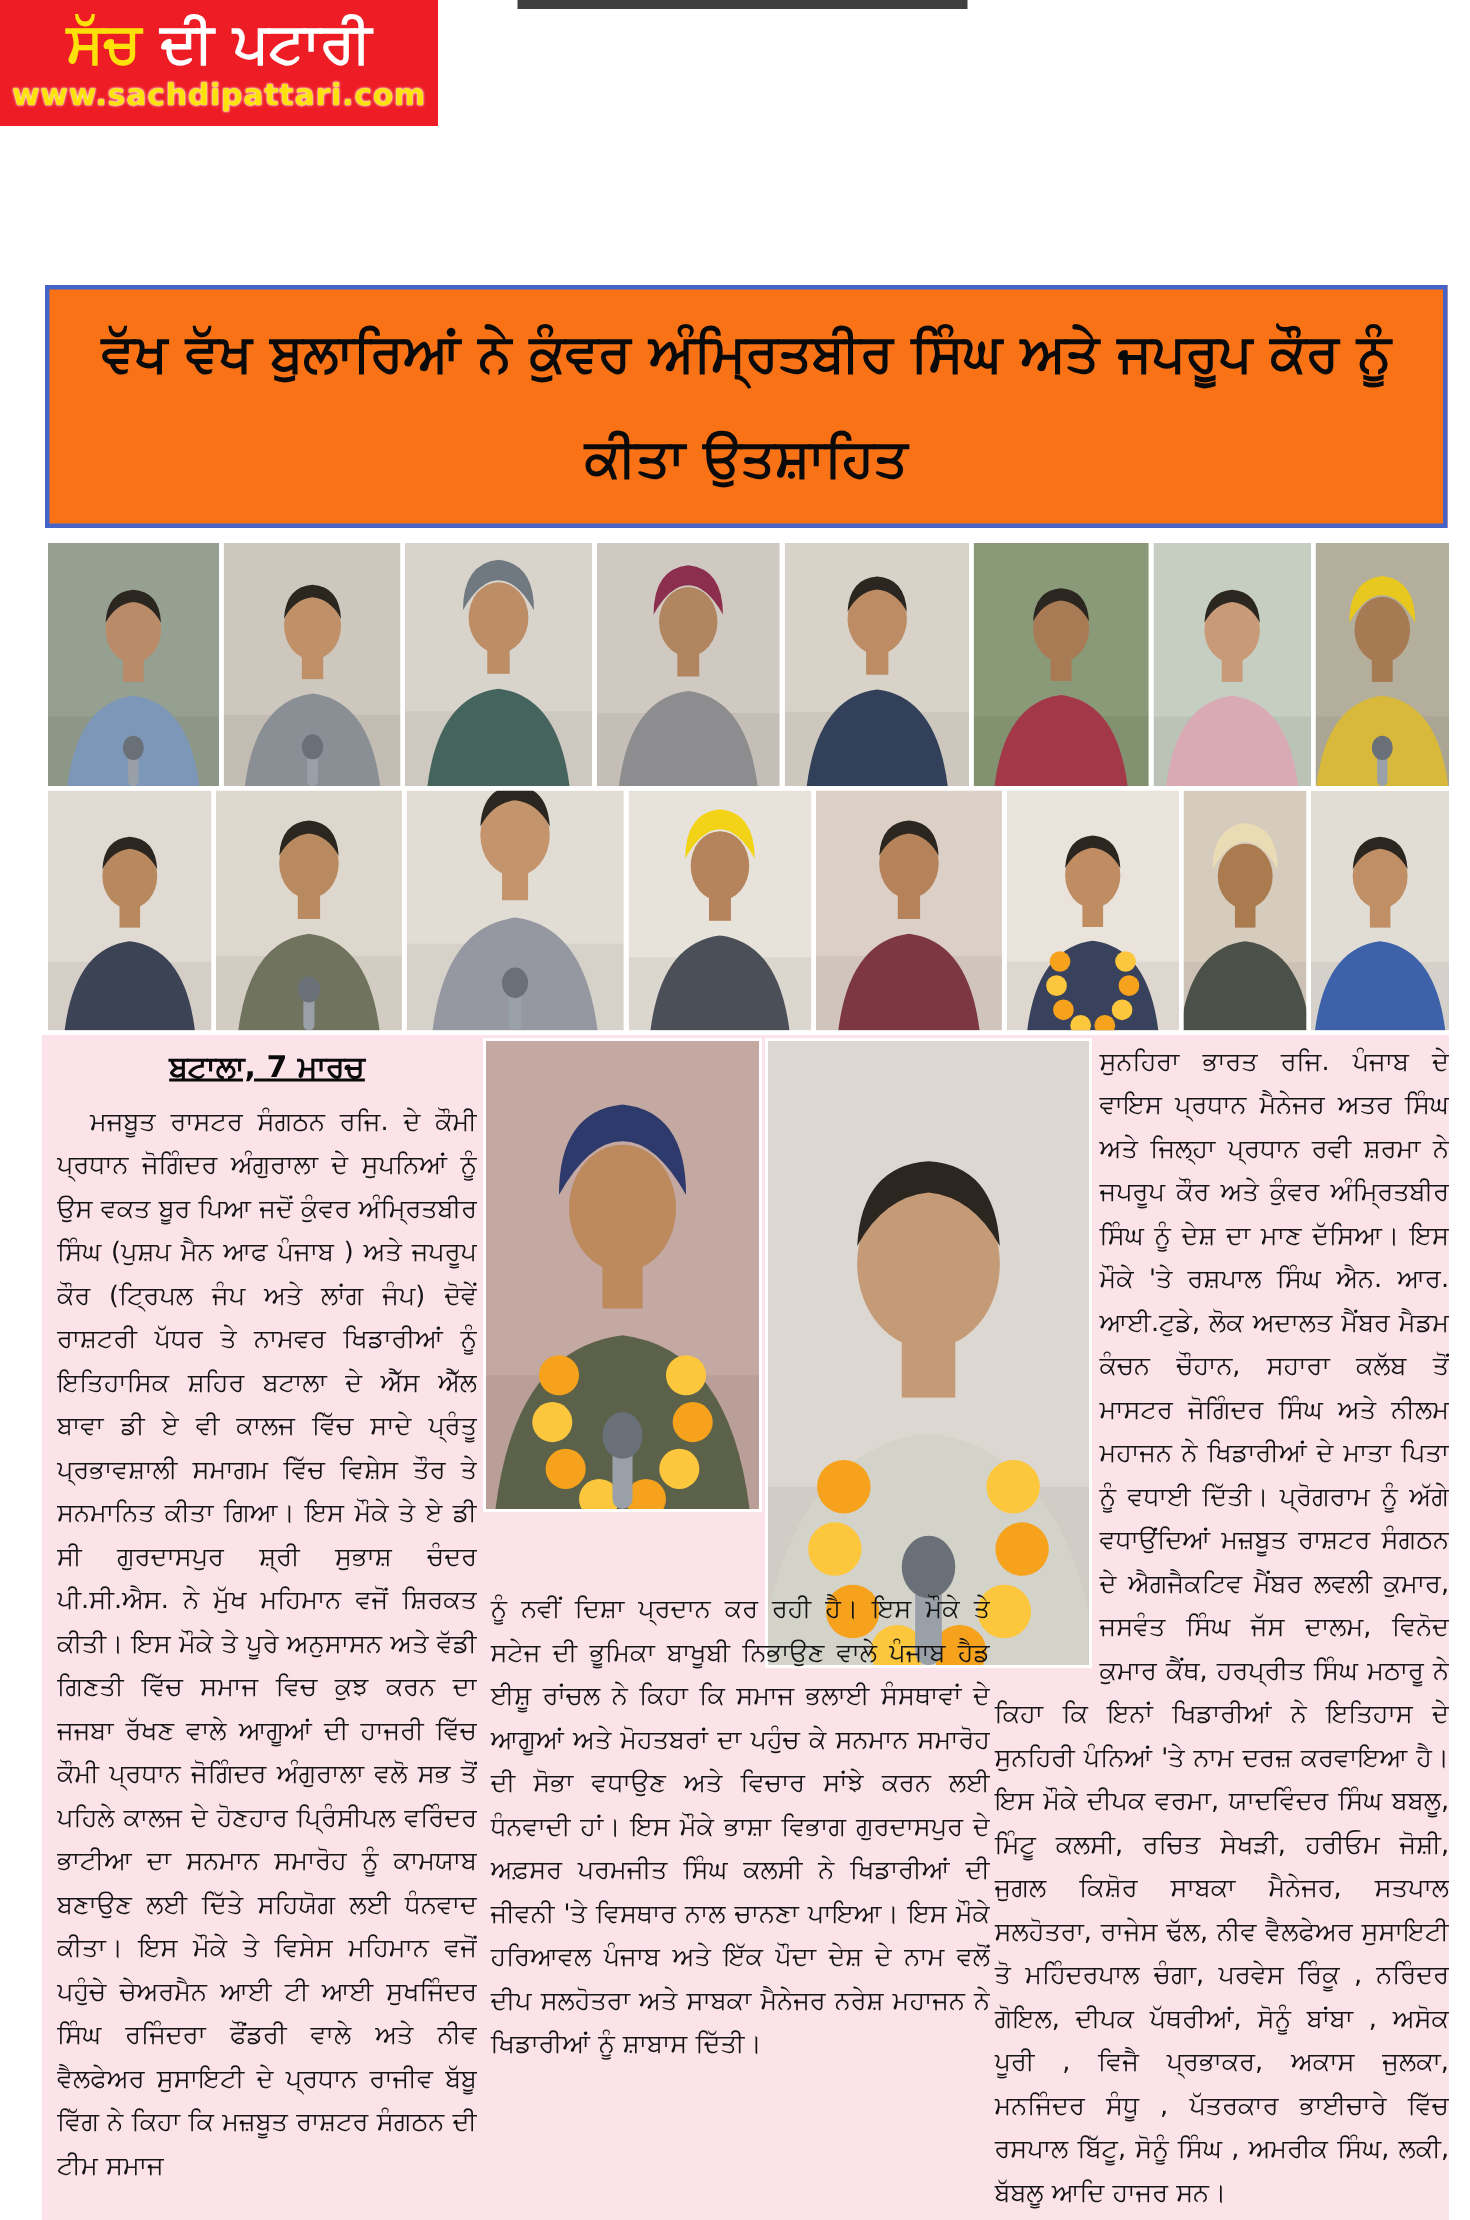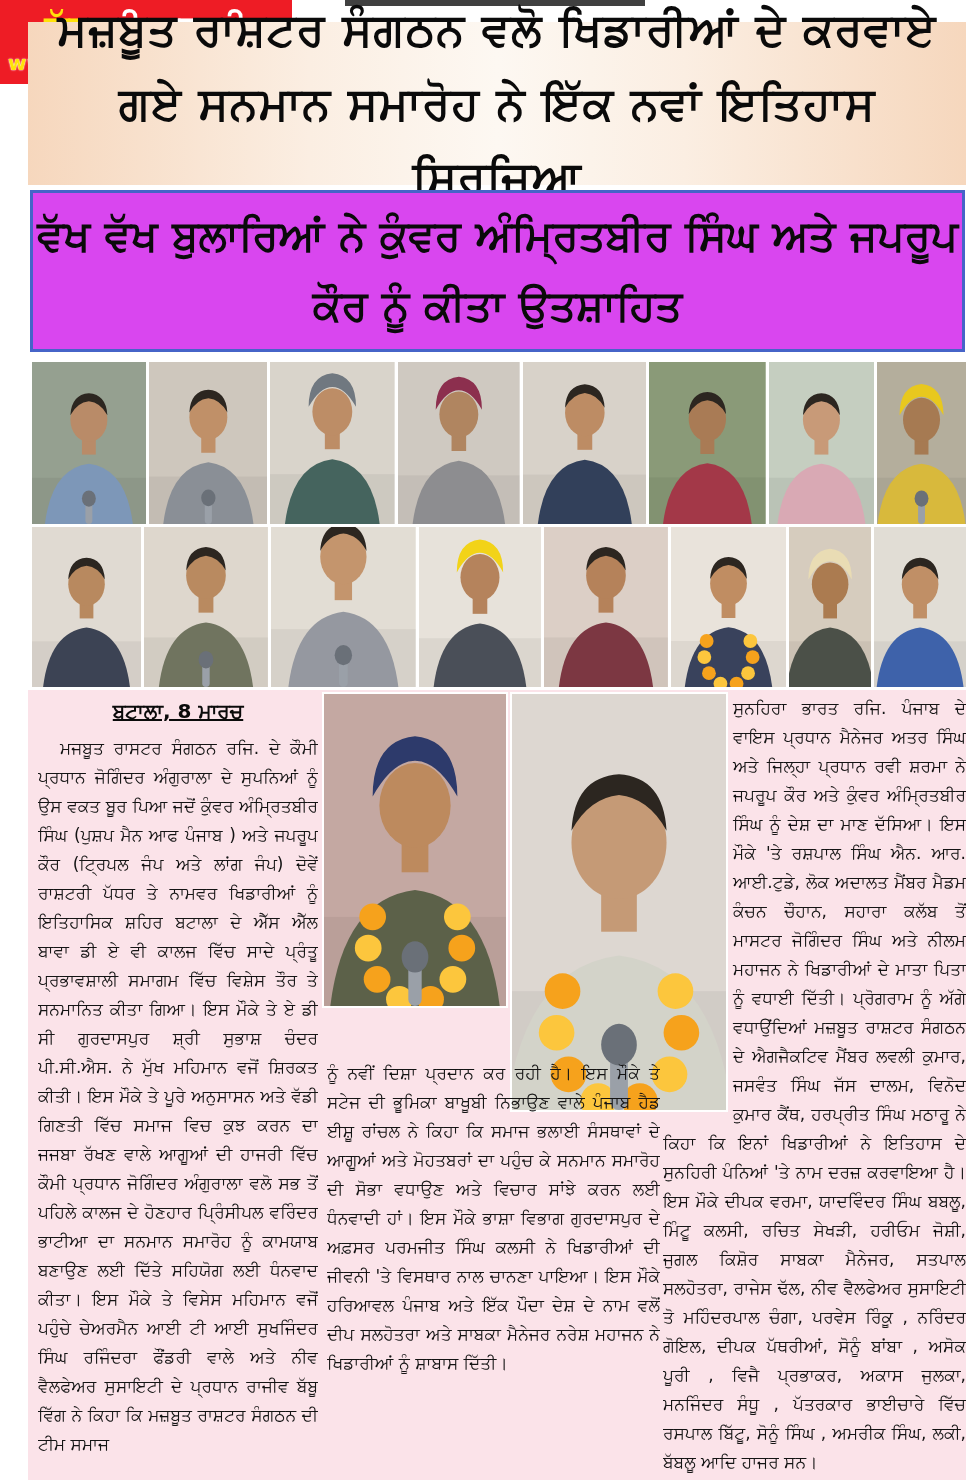--- a/index.html
+++ b/index.html
@@ -7,23 +7,23 @@
         font-family:"DejaVu Sans","Liberation Sans",sans-serif;}
   .abs{position:absolute;}
   
   #topbar{left:345px;top:0;width:300px;height:6px;background:#404040;}
   
   #headline{left:28px;top:22px;width:938px;height:163px;
     background:linear-gradient(90deg,#f6d7bd 0%,#fbeee2 30%,#fdf8f2 50%,#fbeee2 70%,#f6d7bd 100%);
     display:flex;align-items:center;justify-content:center;text-align:center;
     font-weight:bold;font-size:45px;line-height:74px;color:#0a0a0a;letter-spacing:1px;}
   
-  #subheadline{left:30px;top:190px;width:929px;height:156px;background:#d946ef;
+  #subheadline{left:30px;top:190px;width:929px;height:156px;background:#f97316;
     border:3px solid #4664c8;display:flex;align-items:center;justify-content:center;
-    text-align:center;font-weight:bold;font-size:42px;line-height:70px;color:#0a0a0a;}
+    text-align:center;font-weight:bold;font-size:35px;line-height:70px;color:#0a0a0a;}
   
   .photo-row{left:32px;width:934px;display:flex;gap:3px;background:#ffffff;}
   #photo-row-1{top:362px;height:162px;}
   #photo-row-2{top:527px;height:160px;}
   .photo{position:relative;height:100%;overflow:hidden;}
   .photo svg{width:100%;height:100%;display:block;}
   
   #body-bg{left:28px;top:690px;width:938px;height:790px;background:#fbe3e9;}
   .col{position:absolute;text-align:justify;font-size:17px;line-height:29px;color:#141414;overflow:hidden;}
   #col-left{left:38px;top:698px;width:280px;height:776px;}
@@ -47,21 +47,20 @@
   #logo-site{font-weight:bold;font-size:20px;color:#ffe10a;
     text-shadow:0 0 2px #ffffff, 0 0 1px #ffffff;letter-spacing:0.5px;}
 </style>
 </head>
 <body>
 
 <div id="page">
 
   <div id="topbar" class="abs"></div>
 
-  <div id="headline" class="abs">ਮਜ਼ਬੂਤ ਰਾਸ਼ਟਰ ਸੰਗਠਨ ਵਲੋ ਖਿਡਾਰੀਆਂ ਦੇ ਕਰਵਾਏ ਗਏ ਸਨਮਾਨ ਸਮਾਰੋਹ ਨੇ ਇੱਕ ਨਵਾਂ ਇਤਿਹਾਸ ਸਿਰਜਿਆ</div>
 
   <div id="subheadline" class="abs">ਵੱਖ ਵੱਖ ਬੁਲਾਰਿਆਂ ਨੇ ਕੁੰਵਰ ਅੰਮ੍ਰਿਤਬੀਰ ਸਿੰਘ ਅਤੇ ਜਪਰੂਪ ਕੌਰ ਨੂੰ ਕੀਤਾ ਉਤਸ਼ਾਹਿਤ</div>
 
   <div id="photo-row-1" class="abs photo-row">
       <div class="photo" title="man in checked shirt speaking into mic at indoor event" style="flex-grow: 115; flex-basis: 0px;">
         <svg viewBox="0 0 100 140" preserveAspectRatio="xMidYMax slice">
           <rect width="100" height="140" fill="#95a090"></rect>
           <rect width="100" height="140" fill="rgba(0,0,0,0.05)" y="100"></rect>
           <path d="M12 140 Q18 92 50 88 Q82 92 88 140 Z" fill="#7d97b8"></path>
           <rect x="44" y="62" width="12" height="18" fill="#b98b68"></rect>
@@ -238,21 +237,21 @@
           <ellipse cx="50" cy="50" rx="16" ry="19" fill="#c08f66"></ellipse>
           <path d="M34 46 Q35 28 50 27 Q65 28 66 46 Q60 35 50 34 Q40 35 34 46 Z" fill="#2c2620"></path>
         </svg>
       </div>
     </div>
 
   <div id="body-bg" class="abs"></div>
 
   <div id="col-left" class="col">
     <div class="dateline">
-      <div>ਬਟਾਲਾ, 8 ਮਾਰਚ</div>
+      <div>ਬਟਾਲਾ, 7 ਮਾਰਚ</div>
     </div>
     <div class="para-indent">ਮਜਬੂਤ ਰਾਸਟਰ ਸੰਗਠਨ ਰਜਿ. ਦੇ ਕੌਮੀ ਪ੍ਰਧਾਨ ਜੋਗਿੰਦਰ ਅੰਗੁਰਾਲਾ ਦੇ ਸੁਪਨਿਆਂ ਨੂੰ ਉਸ ਵਕਤ ਬੂਰ ਪਿਆ ਜਦੋਂ ਕੁੰਵਰ ਅੰਮ੍ਰਿਤਬੀਰ ਸਿੰਘ (ਪੁਸ਼ਪ ਮੈਨ ਆਫ ਪੰਜਾਬ ) ਅਤੇ ਜਪਰੂਪ ਕੌਰ (ਟ੍ਰਿਪਲ ਜੰਪ ਅਤੇ ਲਾਂਗ ਜੰਪ) ਦੋਵੇਂ ਰਾਸ਼ਟਰੀ ਪੱਧਰ ਤੇ ਨਾਮਵਰ ਖਿਡਾਰੀਆਂ ਨੂੰ ਇਤਿਹਾਸਿਕ ਸ਼ਹਿਰ ਬਟਾਲਾ ਦੇ ਐੱਸ ਐੱਲ ਬਾਵਾ ਡੀ ਏ ਵੀ ਕਾਲਜ ਵਿੱਚ ਸਾਦੇ ਪ੍ਰੰਤੂ ਪ੍ਰਭਾਵਸ਼ਾਲੀ ਸਮਾਗਮ ਵਿੱਚ ਵਿਸ਼ੇਸ ਤੌਰ ਤੇ ਸਨਮਾਨਿਤ ਕੀਤਾ ਗਿਆ। ਇਸ ਮੌਕੇ ਤੇ ਏ ਡੀ ਸੀ ਗੁਰਦਾਸਪੁਰ ਸ਼੍ਰੀ ਸੁਭਾਸ਼ ਚੰਦਰ ਪੀ.ਸੀ.ਐਸ. ਨੇ ਮੁੱਖ ਮਹਿਮਾਨ ਵਜੋਂ ਸ਼ਿਰਕਤ ਕੀਤੀ। ਇਸ ਮੌਕੇ ਤੇ ਪੂਰੇ ਅਨੁਸਾਸਨ ਅਤੇ ਵੱਡੀ ਗਿਣਤੀ ਵਿੱਚ ਸਮਾਜ ਵਿਚ ਕੁਝ ਕਰਨ ਦਾ ਜਜਬਾ ਰੱਖਣ ਵਾਲੇ ਆਗੂਆਂ ਦੀ ਹਾਜਰੀ ਵਿੱਚ ਕੌਮੀ ਪ੍ਰਧਾਨ ਜੋਗਿੰਦਰ ਅੰਗੁਰਾਲਾ ਵਲੋ ਸਭ ਤੋਂ ਪਹਿਲੇ ਕਾਲਜ ਦੇ ਹੋਣਹਾਰ ਪ੍ਰਿੰਸੀਪਲ ਵਰਿੰਦਰ ਭਾਟੀਆ ਦਾ ਸਨਮਾਨ ਸਮਾਰੋਹ ਨੂੰ ਕਾਮਯਾਬ ਬਣਾਉਣ ਲਈ ਦਿੱਤੇ ਸਹਿਯੋਗ ਲਈ ਧੰਨਵਾਦ ਕੀਤਾ। ਇਸ ਮੌਕੇ ਤੇ ਵਿਸੇਸ ਮਹਿਮਾਨ ਵਜੋਂ ਪਹੁੰਚੇ ਚੇਅਰਮੈਨ ਆਈ ਟੀ ਆਈ ਸੁਖਜਿੰਦਰ ਸਿੰਘ ਰਜਿੰਦਰਾ ਫੌਂਡਰੀ ਵਾਲੇ ਅਤੇ ਨੀਵ ਵੈਲਫੇਅਰ ਸੁਸਾਇਟੀ ਦੇ ਪ੍ਰਧਾਨ ਰਾਜੀਵ ਬੱਬੂ ਵਿੱਗ ਨੇ ਕਿਹਾ ਕਿ ਮਜ਼ਬੂਤ ਰਾਸ਼ਟਰ ਸੰਗਠਨ ਦੀ ਟੀਮ ਸਮਾਜ</div>
   </div>
 
   <div id="feature-man" class="abs feature" title="young athlete with navy turban and marigold garland speaking at mic">
       <svg viewBox="0 0 100 140" preserveAspectRatio="xMidYMax slice">
         <rect width="100" height="140" fill="#c4a8a2"></rect>
         <rect width="100" height="140" fill="rgba(0,0,0,0.05)" y="100"></rect>
         <path d="M12 140 Q18 92 50 88 Q82 92 88 140 Z" fill="#5c6149"></path>
         <rect x="44" y="62" width="12" height="18" fill="#bd8a5e"></rect>

